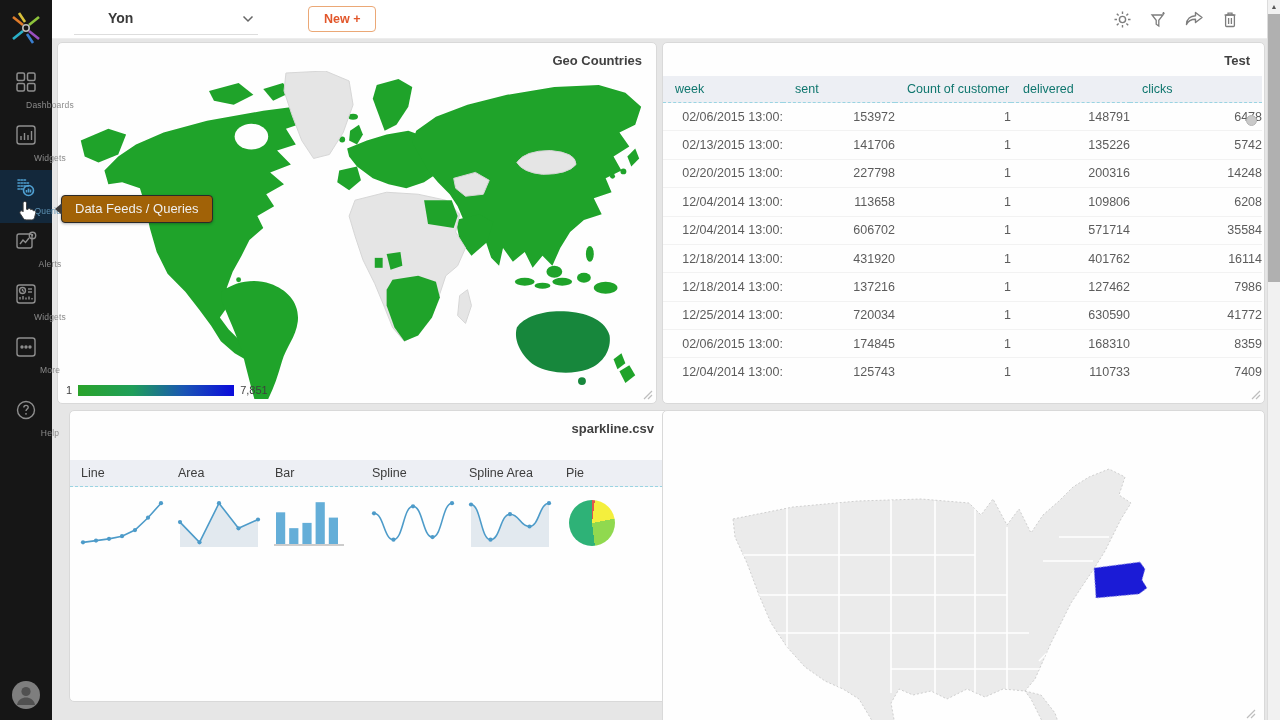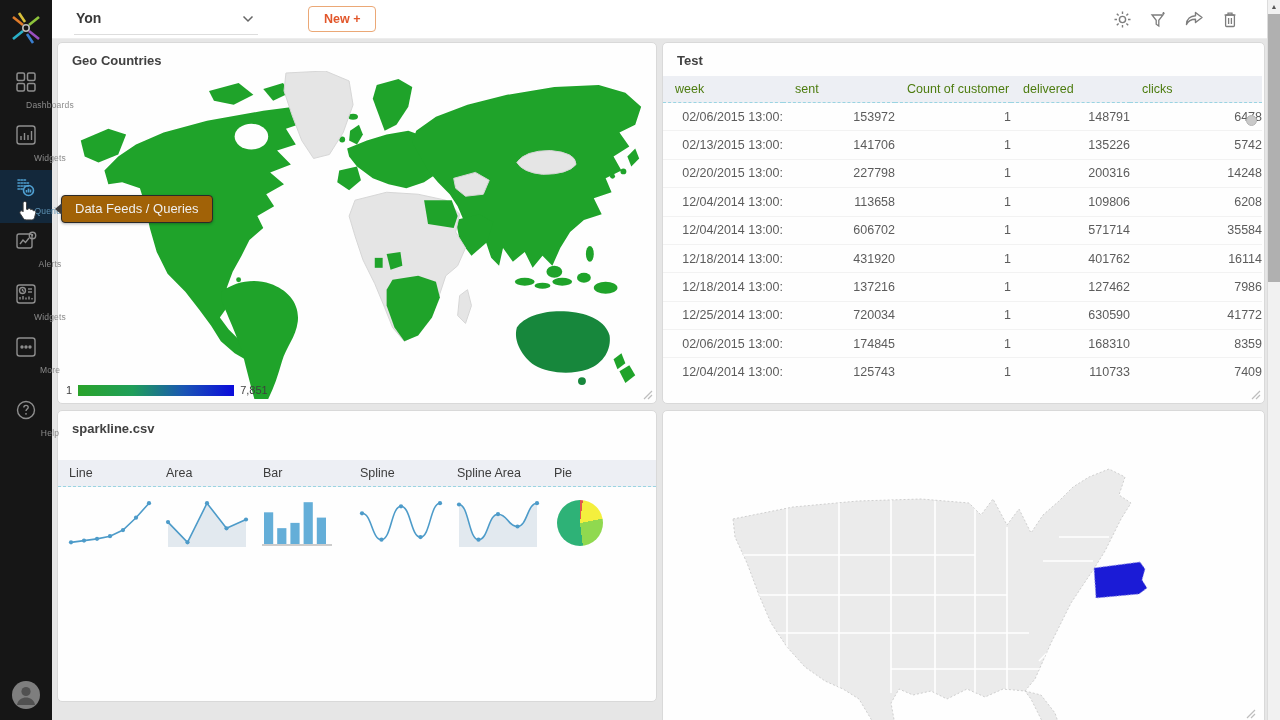--- a/index.html
+++ b/index.html
@@ -14,37 +14,37 @@
   .nav-item.selected{background:#13283b;}
   .nav-item.selected svg{stroke:#4f9fd0;}
   .nav-item.selected .nlabel{color:#5d92b4;}
   #help-item{margin-top:10px;}
   #avatar{position:absolute;bottom:10px;left:11px;width:30px;height:30px;}
   
   #topbar{position:absolute;left:52px;top:0;right:12px;height:38px;background:#ffffff;z-index:10;
           display:flex;align-items:center;border-bottom:1px solid #ededed;}
   .dash-select{display:flex;align-items:center;justify-content:space-between;width:178px;margin-left:22px;
                border-bottom:1px solid #ddd;padding:6px 4px 7px 2px;cursor:pointer;}
-  .dash-select .dname{font-size:14px;font-weight:bold;color:#3a3a3a;}
+  .dash-select .dname{font-size:14px;font-weight:bold;color:#3a3a3a;margin-left:32px;}
   .new-btn{margin-left:50px;background:#fff;border:1px solid #eba876;border-radius:4px;color:#e2572b;
            font-family:"Liberation Sans",sans-serif;font-size:12.5px;font-weight:bold;padding:5px 15px;cursor:pointer;}
   .topbar-icons{margin-left:auto;display:flex;align-items:center;gap:16px;padding-right:28px;}
   .tb-icon{width:20px;height:20px;display:flex;align-items:center;justify-content:center;cursor:pointer;}
   
   #content{position:absolute;left:52px;top:38px;right:12px;bottom:0;}
   .panel{position:absolute;background:#fefefe;border:1px solid #d9d9d9;border-radius:5px;overflow:hidden;}
   #panel-geo{left:5px;top:4px;width:598px;height:360px;}
   #panel-test{left:610px;top:4px;width:601px;height:360px;}
-  #panel-spark{left:5px;top:372px;width:598px;height:290px;}
+  #panel-spark{left:17px;top:372px;width:598px;height:290px;}
   #panel-pos{left:610px;top:372px;width:601px;height:348px;}
-  .ptitle{font-size:13px;font-weight:bold;color:#414141;padding:10px 14px 6px 14px;}
+  .ptitle{font-size:13px;font-weight:bold;color:#414141;padding:10px 14px 6px 14px;text-align:right;}
   .rhandle{position:absolute;opacity:.75;}
   
   .dtable{width:calc(100% - 2px);border-collapse:collapse;table-layout:fixed;margin:2px 0 0 0;}
-  .dtable th{background:#edeff4;font-weight:normal;font-size:12.5px;color:#4d7c0f;text-align:left;
+  .dtable th{background:#edeff4;font-weight:normal;font-size:12.5px;color:#0f766e;text-align:left;
              padding:6px 0 6px 12px;border-bottom:1px dashed #9ad4e2;}
   .dtable td{font-size:12.5px;color:#5c5c5c;text-align:right;padding:6.7px 0 6.7px 12px;border-top:1px solid #f2f2f2;}
   .dtable tbody tr:first-child td{border-top:none;}
   .tbl-dot{position:absolute;right:7px;top:72px;width:9px;height:9px;border-radius:50%;background:#c9c9c9;border:1px solid #b5b5b5;}
   
   .spark-head{display:flex;background:#edeff4;border-bottom:1px dashed #9ad4e2;margin-top:18px;}
   .spark-head .shc{width:97px;font-size:12.5px;color:#3c3c3c;padding:6px 0 6px 11px;box-sizing:border-box;}
   .spark-row{display:flex;margin-top:6px;}
   .spark-cell{width:97px;height:60px;display:flex;align-items:center;box-sizing:border-box;padding-left:8px;}
   .pie{width:46px;height:46px;border-radius:50%;margin-left:6px;}

